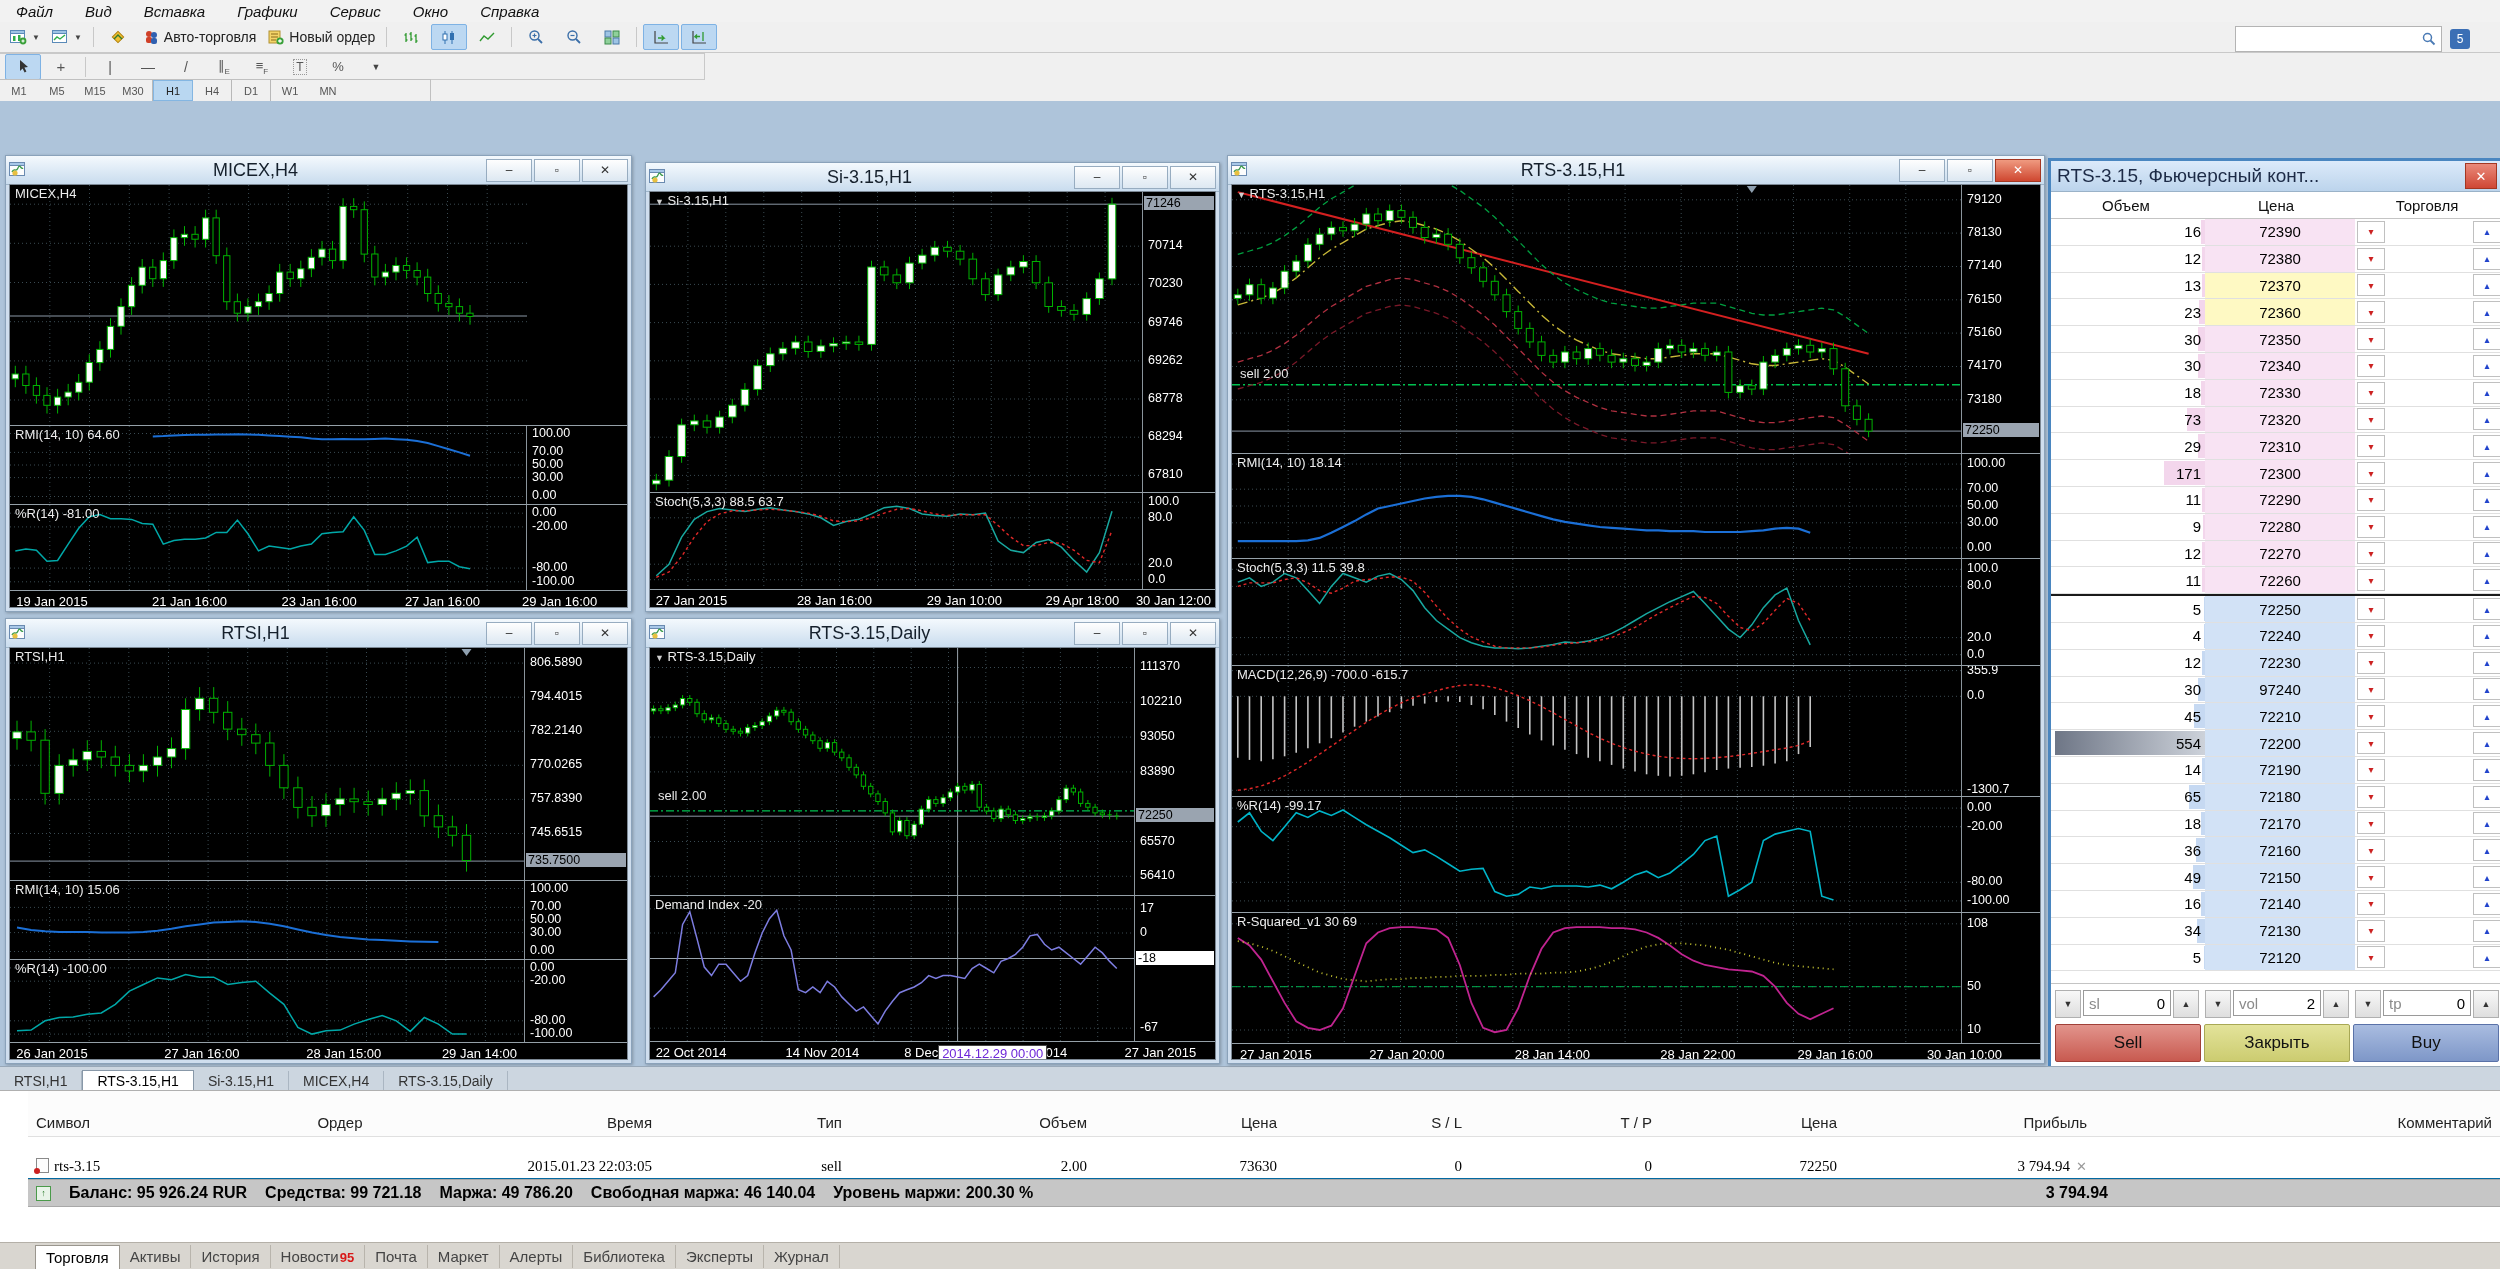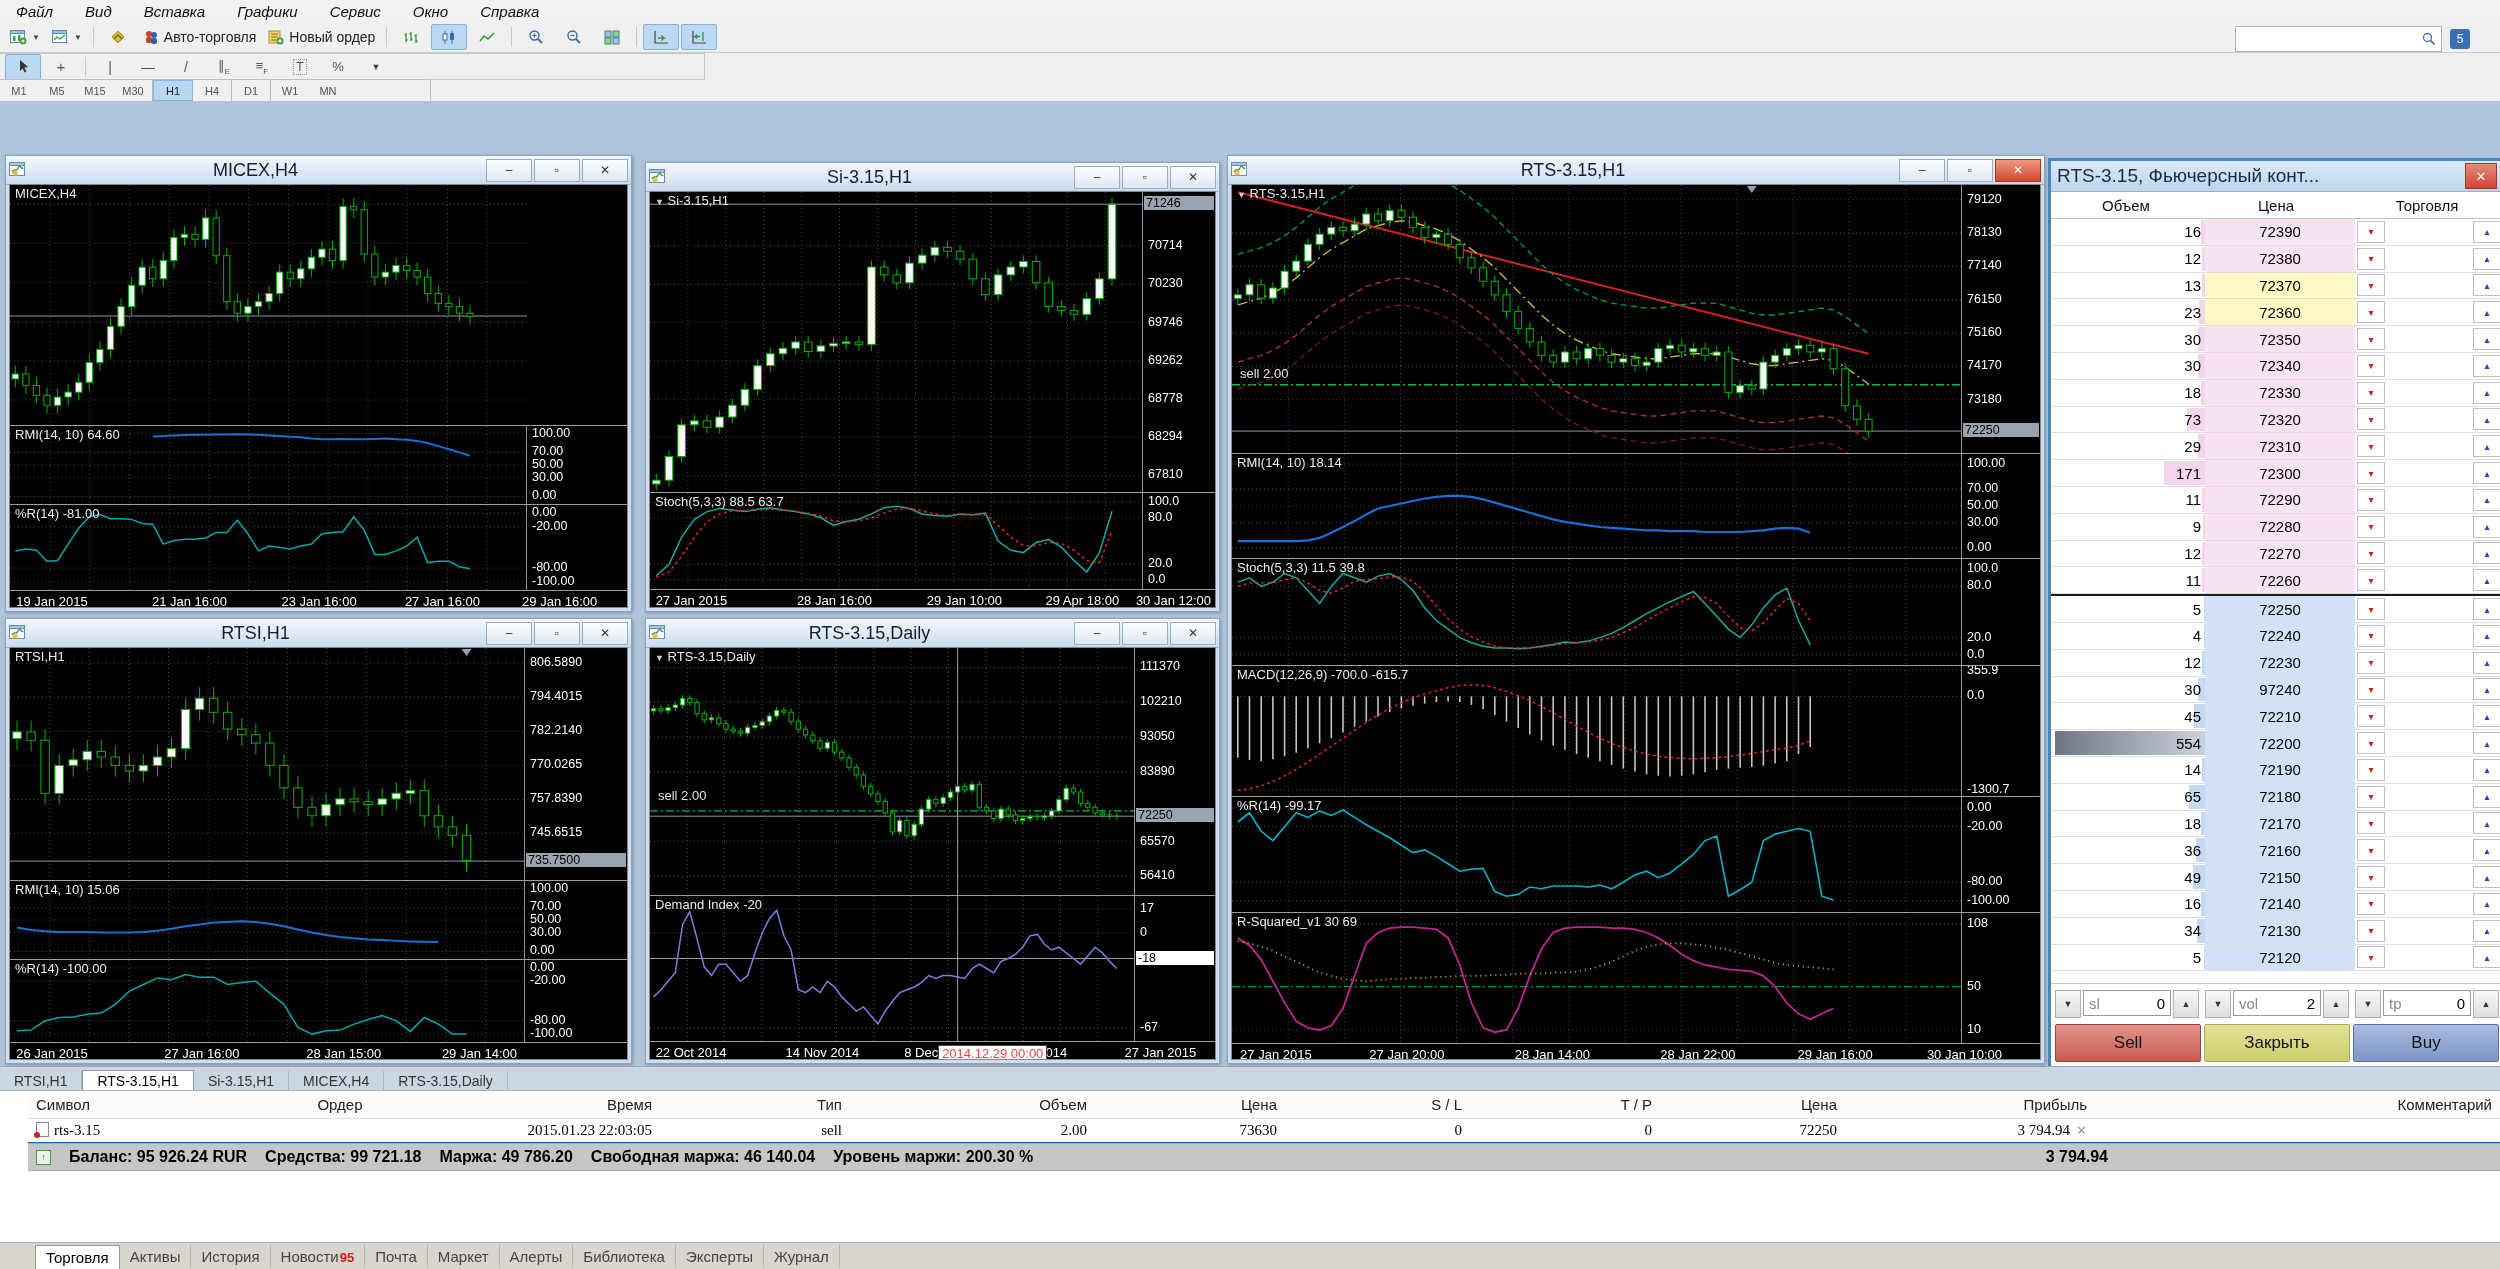--- a/index.html
+++ b/index.html
@@ -32,21 +32,21 @@
   .cpanel{position:relative;border-bottom:1px solid #95a0a8;overflow:hidden;background:#000;}
   .plabel{position:absolute;left:5px;top:1px;color:#ececec;font-size:13px;white-space:nowrap;}
   .plabel .dd{font-size:9px;color:#cfcfcf;}
   .ptext{position:absolute;left:8px;color:#e6e6e6;font-size:13px;}
   .pscale{position:absolute;right:0;top:0;bottom:0;background:#000;border-left:1px solid #8a949c;color:#fff;font-size:12.5px;}
   .tick{position:absolute;left:5px;white-space:nowrap;}
   .tick.cur{background:#9aa4b0;color:#000;left:1px;right:1px;padding:0 2px;}
   .tick.cur.w{background:#fff;}
   .caxis{position:relative;height:24px;background:#000;color:#fff;font-size:13px;overflow:visible;}
   .ax{position:absolute;top:3px;white-space:nowrap;}
-  .axbox{background:#fff;color:#ef4444;border:1px solid #444;padding:0 3px;z-index:3;}
+  .axbox{background:#fff;color:#6d28d9;border:1px solid #444;padding:0 3px;z-index:3;}
   
   .dom{position:absolute;border:3px solid #4a86c0;background:#fff;display:flex;flex-direction:column;}
   .dom-title{height:30px;background:linear-gradient(#dceafa,#bcd4ec);display:flex;align-items:center;padding:0 6px;border-bottom:1px solid #9ab2c8;}
   .dom-title .ttl{flex:1;font-size:19px;color:#1c2a46;white-space:nowrap;overflow:hidden;}
   .dom-close{width:30px;height:24px;background:linear-gradient(#ea8a7a,#cf4735);color:#fff;display:flex;align-items:center;justify-content:center;font-size:13px;border:1px solid #a33722;}
   .dom-head{display:flex;height:26px;border-bottom:1px solid #c4c4c4;font-size:15px;color:#111;align-items:center;}
   .dom-head div{text-align:center;}
   .dom-rows{flex:1;overflow:hidden;}
   .drow{display:flex;height:25.8px;border-bottom:1px solid #e0e0e0;font-size:15px;align-items:stretch;}
   .drow.sep{border-top:2px solid #1a1a1a;}
@@ -72,21 +72,21 @@
   .bbuy{background:linear-gradient(#a9bce0,#7e97c8);border:1px solid #5a72a8;}
   
   .charttabs{position:absolute;left:0;top:1066px;right:0;height:24px;background:#ccd6e0;border-top:1px solid #98a8b8;display:flex;align-items:flex-end;font-size:14px;color:#333;}
   .ctab{padding:2px 14px;border-right:1px solid #aab6c2;}
   .ctab.active{background:#fff;border:1px solid #8898a8;border-bottom:none;color:#000;}
   .toolbox{position:absolute;left:0;top:1090px;right:0;height:152px;background:#fff;border-top:1px solid #b0b0b0;}
   .vstrip{position:absolute;left:0;top:1090px;width:28px;height:179px;background:#e4ecf4;border-right:1px solid #c0c8d0;display:flex;flex-direction:column;align-items:center;}
   .vstrip .x{font-size:12px;color:#444;margin:4px 0 8px;}
   .vlabel{writing-mode:vertical-rl;transform:rotate(180deg);font-size:14px;color:#222;}
   .tgrid{display:grid;grid-template-columns:232px 160px 240px 190px 245px 190px 185px 190px 185px 250px 1fr;margin-left:28px;}
-  .tgrid>div{padding:3px 8px;font-size:15px;white-space:nowrap;overflow:hidden;}
+  .tgrid>div{padding:3px 8px;font-size:15px;white-space:nowrap;overflow:hidden;margin-top:18px;}
   .thead{background:#fcfcfc;border-bottom:1px solid #e0e0e0;color:#222;}
   .thead>div{padding-top:5px;padding-bottom:5px;}
   .tal{text-align:left;} .tac{text-align:center;} .tar{text-align:right;}
   .trow{border-bottom:1px solid #0369a1;color:#000;font-family:Liberation Serif, serif;}
   .docicon{display:inline-block;width:11px;height:13px;border:1px solid #8a8a8a;background:#fdfdfd;position:relative;margin-right:5px;vertical-align:-2px;}
   .docicon::after{content:"";position:absolute;left:-3px;bottom:-2px;width:6px;height:6px;border-radius:50%;background:#cc2020;}
   .closex{color:#999;margin-left:6px;font-size:13px;}
   .balrow{position:relative;margin-left:28px;background:#c6c6c6;border-top:1px solid #a8a8a8;border-bottom:1px solid #a8a8a8;height:26px;display:flex;align-items:center;font-weight:bold;font-size:16px;gap:18px;padding-left:8px;}
   .balico{display:inline-block;width:13px;height:13px;background:#e8f4e8;border:1px solid #4a9a4a;color:#2a7a2a;font-size:9px;line-height:12px;text-align:center;font-weight:bold;}
   .balprofit{position:absolute;left:1930px;width:150px;text-align:right;}

